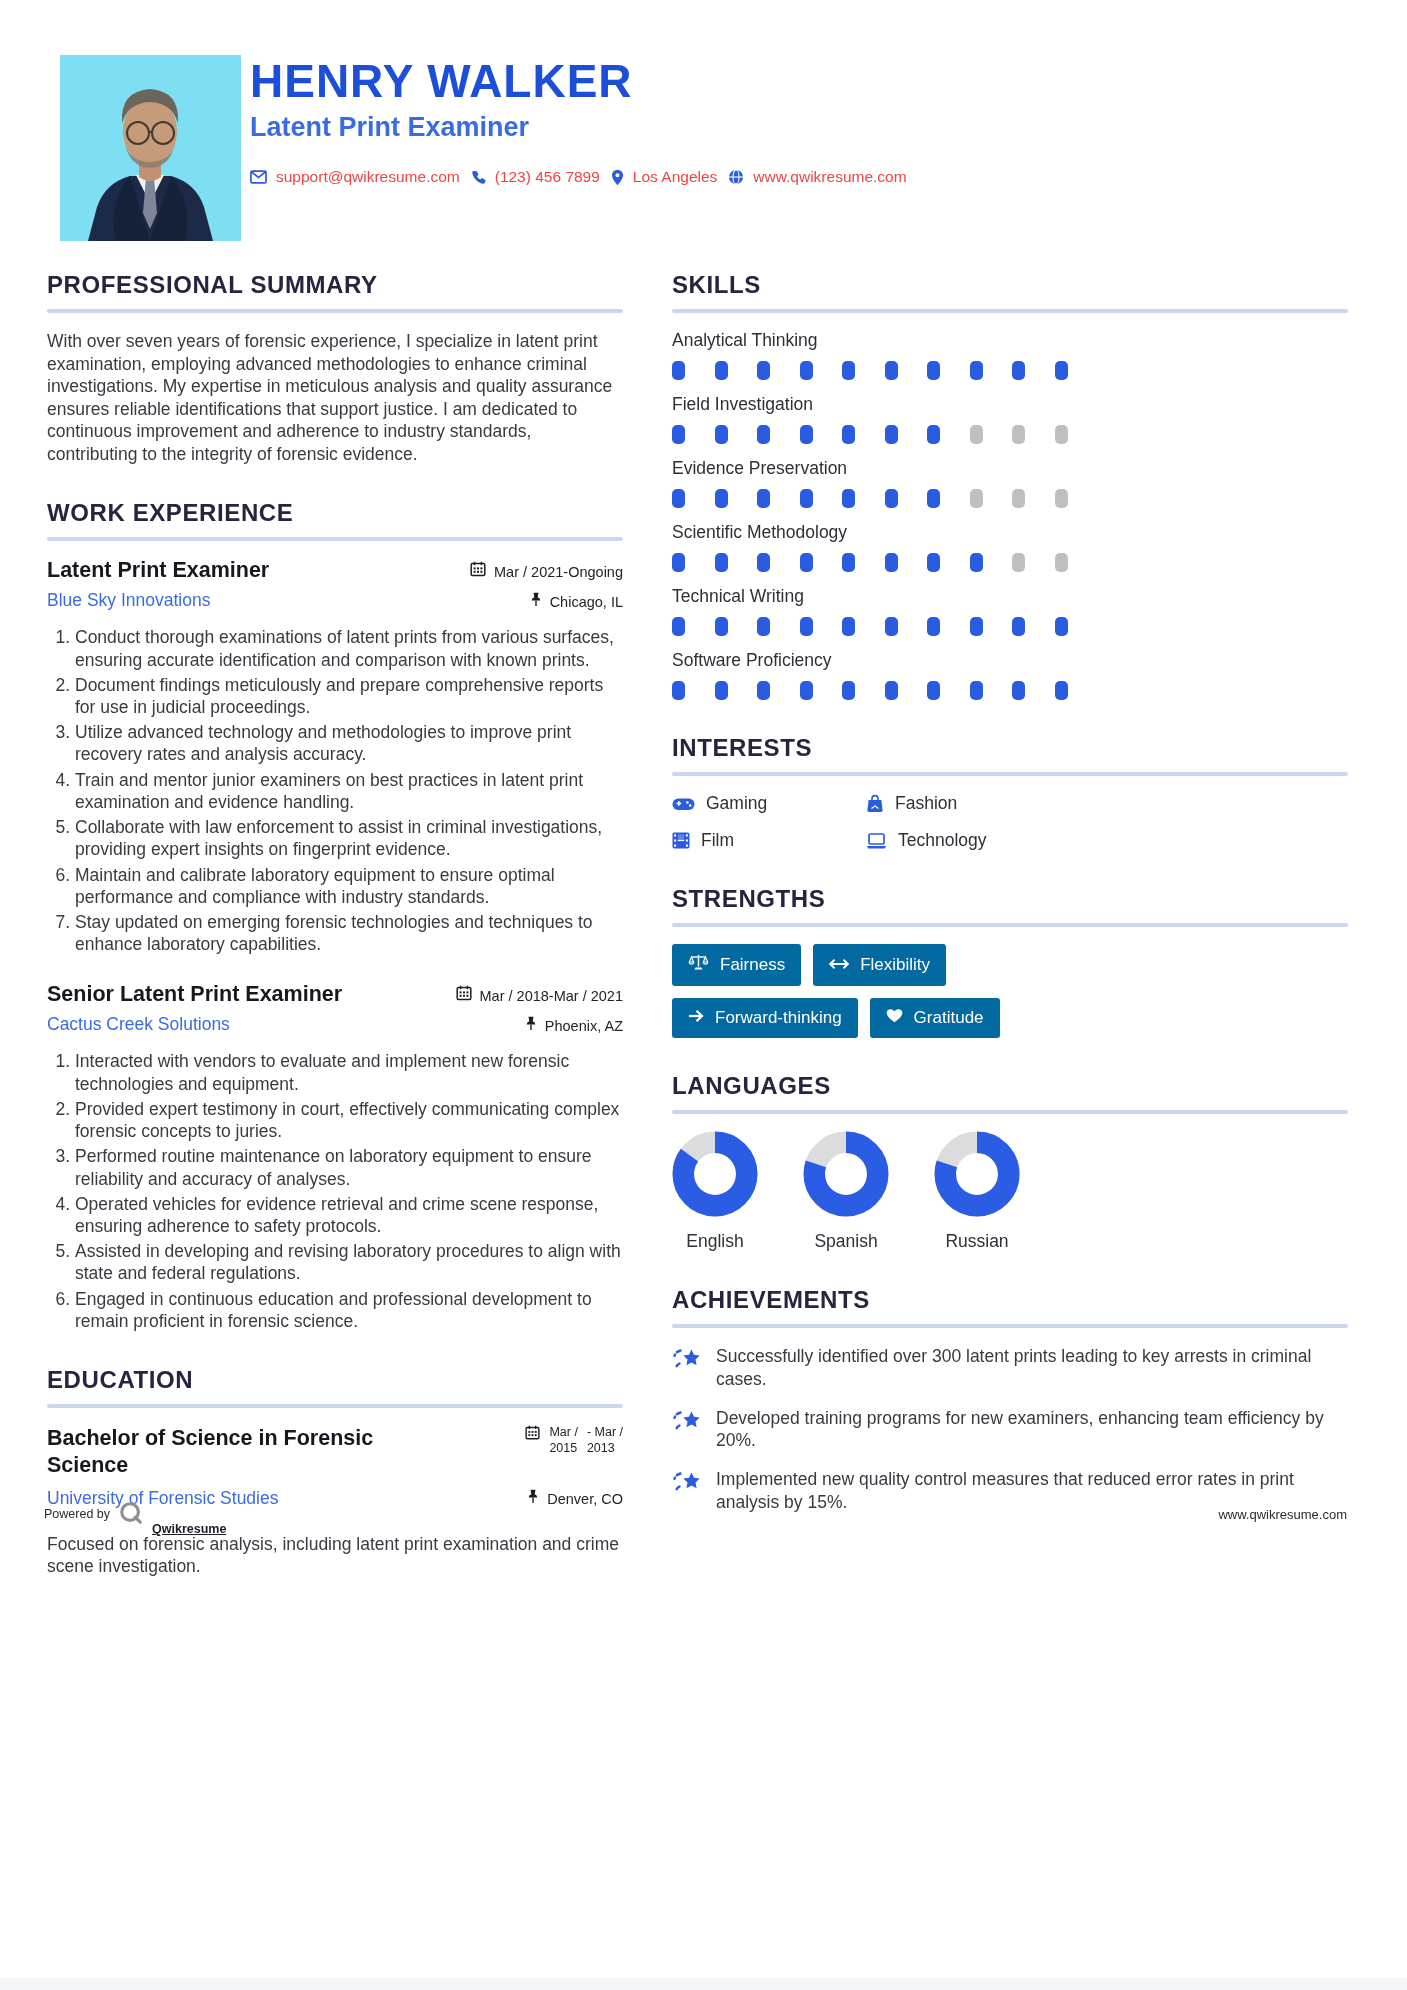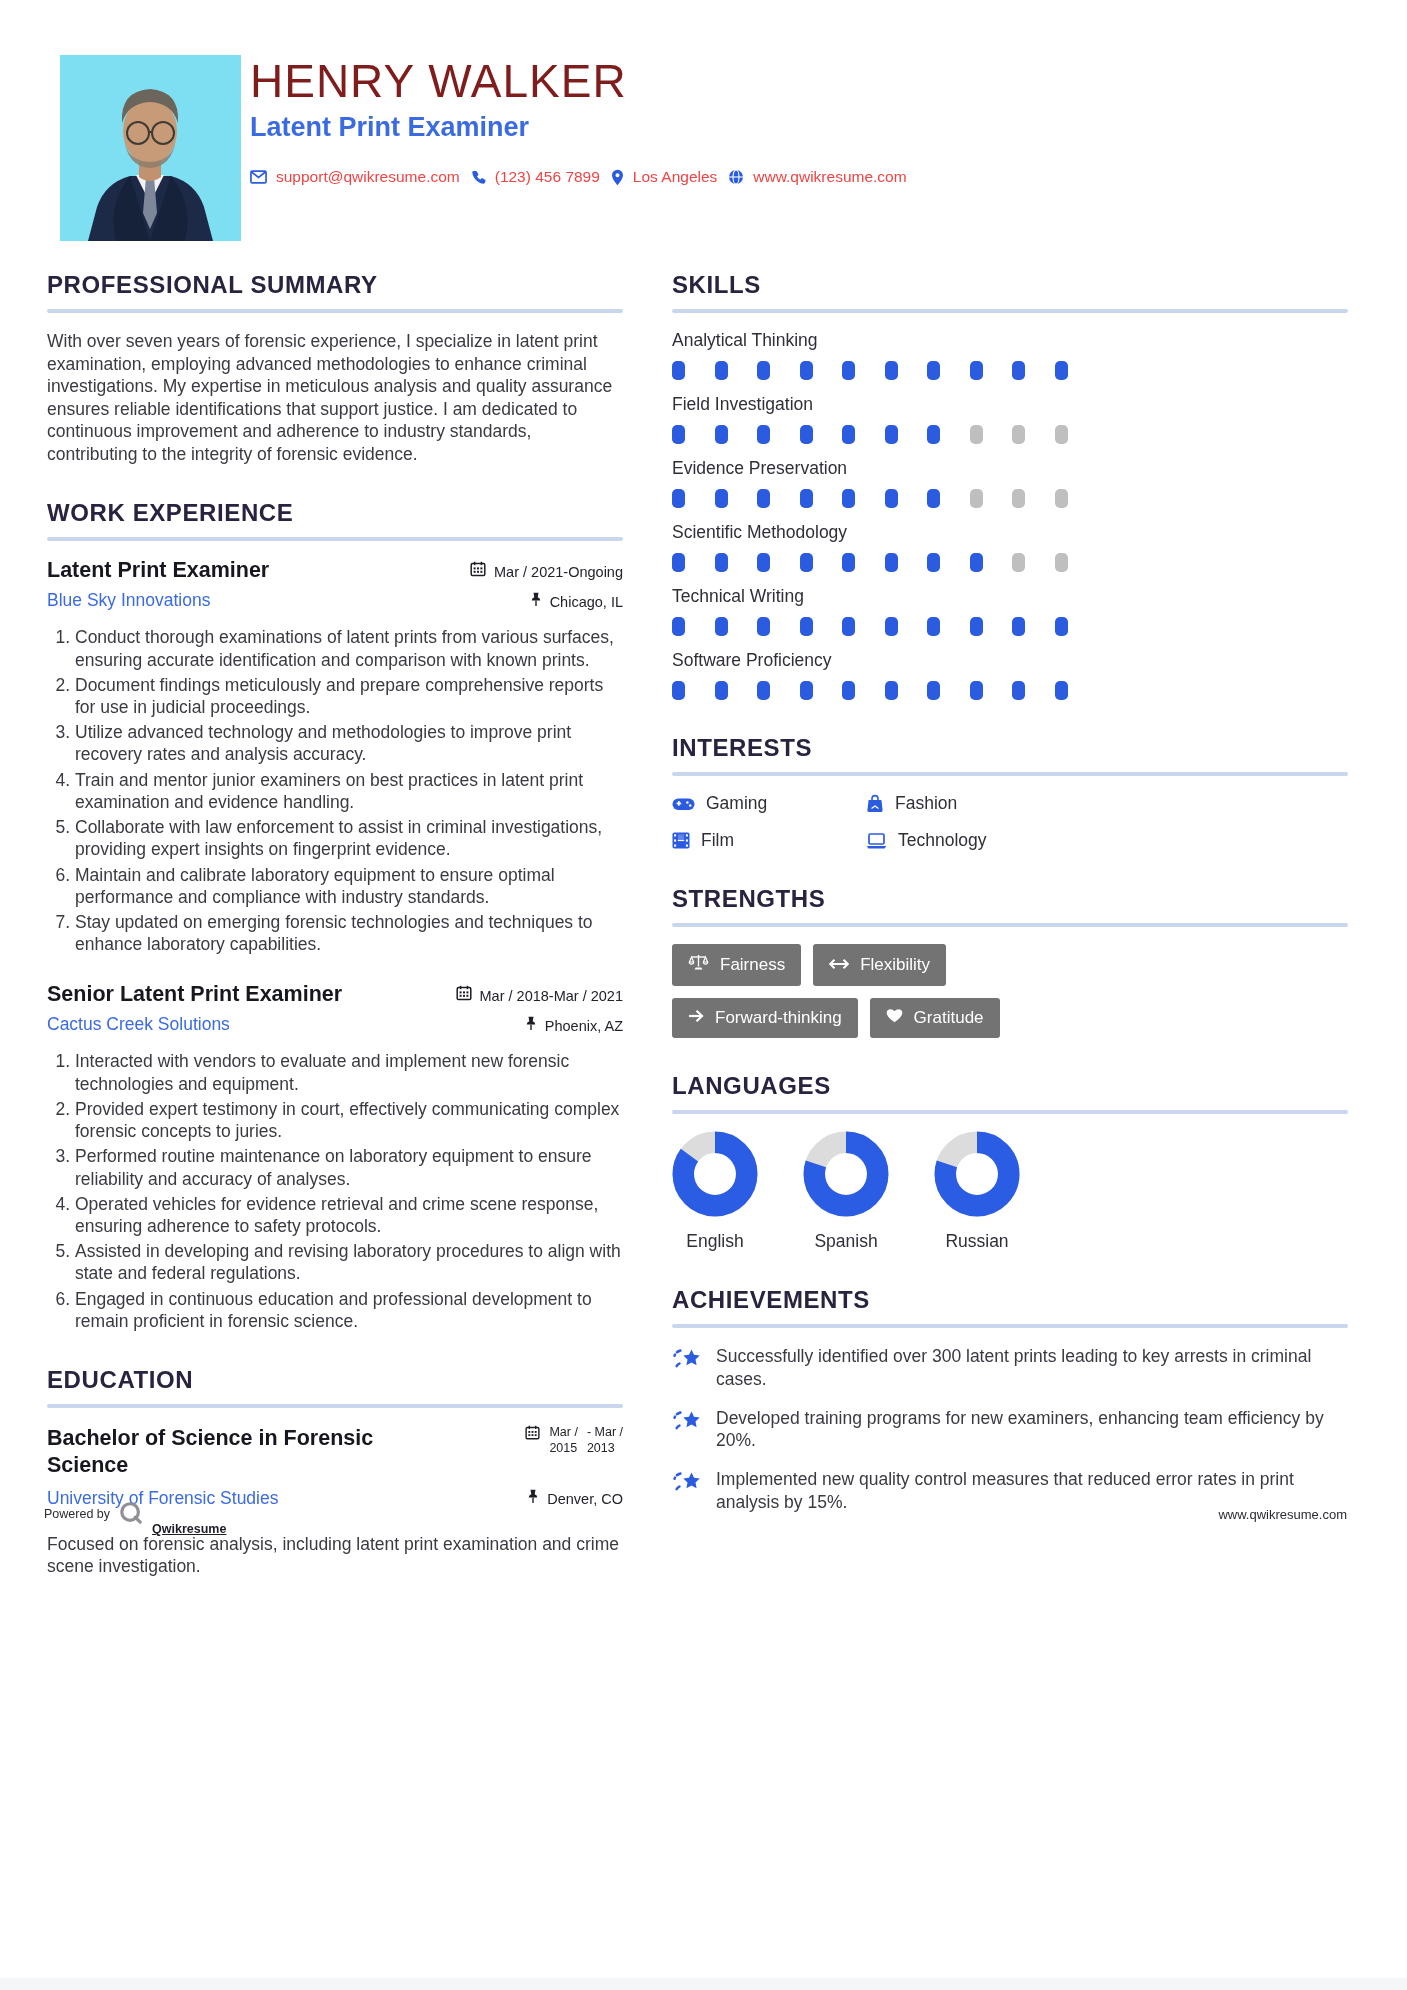--- a/index.html
+++ b/index.html
@@ -2,21 +2,21 @@
 <html><head>
 <meta charset="utf-8">
 <style>
   html,body{margin:0;padding:0;background:#fff;}
   .page{position:relative;width:1407px;height:1990px;background:#fff;overflow:hidden;
         font-family:"Liberation Sans",sans-serif;color:#3b3b43;}
   
   .header{display:flex;padding:55px 60px 0 60px;}
   .photo{width:181px;height:186px;flex:none;display:block;}
   .header-text{margin-left:9px;min-width:0;}
-  .name{margin:2px 0 0 0;font-size:46px;font-weight:400;letter-spacing:1px;color:#7f1d1d;line-height:1.05;}
+  .name{margin:2px 0 0 0;font-size:46px;font-weight:700;letter-spacing:1px;color:#1d4ed8;line-height:1.05;}
   .role{margin:7px 0 0 0;font-size:27px;font-weight:600;color:#3b6be2;}
   .contact{display:flex;align-items:center;gap:11px;margin-top:25px;font-size:15.5px;color:#ef4444;}
   .contact .c-item{display:flex;align-items:center;gap:9px;white-space:nowrap;}
   .blue-ic{color:#2b5ce0;display:inline-flex;}
   
   .columns{display:flex;padding:0 59px 0 47px;margin-top:30px;column-gap:49px;}
   .col-left{width:576px;flex:none;}
   .col-right{flex:1;min-width:0;}
   .section-h{margin:0 0 10px 0;font-size:24px;font-weight:700;letter-spacing:.6px;color:#2a2340;}
   .rule{height:4px;background:#c9d6ee;border-radius:2px;margin-bottom:17px;}
@@ -39,21 +39,21 @@
   .edu-desc{margin:24px 0 0 0;font-size:17.5px;line-height:1.29;color:#3a3a42;}
   
   .skill{margin-bottom:14px;}
   .skill-name{font-size:17.5px;color:#2f2f38;margin-bottom:10px;}
   .dots{display:flex;gap:29.5px;}
   .dot{width:13px;height:19px;border-radius:5px;background:#bfbfbf;flex:none;}
   .dot.on{background:#2b5ce0;}
   .interests-grid{display:grid;grid-template-columns:194px auto;row-gap:16px;}
   .int-item{display:flex;align-items:center;gap:11px;font-size:17.5px;color:#2f2f38;}
   .str-row{display:flex;gap:12px;margin-bottom:12px;}
-  .chip{display:inline-flex;align-items:center;gap:11px;background:#737373;color:#fff;
+  .chip{display:inline-flex;align-items:center;gap:11px;background:#0369a1;color:#fff;
         padding:10px 16px;border-radius:3px;font-size:17px;font-weight:500;}
   .langs{display:flex;gap:45px;}
   .lang{width:86px;text-align:center;}
   .lang-label{margin-top:10px;font-size:17.5px;color:#2f2f38;}
   .donut-bg{stroke:#dcdcdc;}
   .donut-arc{stroke:#2b5ce4;}
   .ach{display:flex;gap:12px;margin-bottom:16px;}
   .ach-ic{flex:none;width:32px;padding-top:2px;color:#2b5ce0;}
   .ach-text{font-size:17.5px;line-height:1.3;color:#3a3a42;}
   

